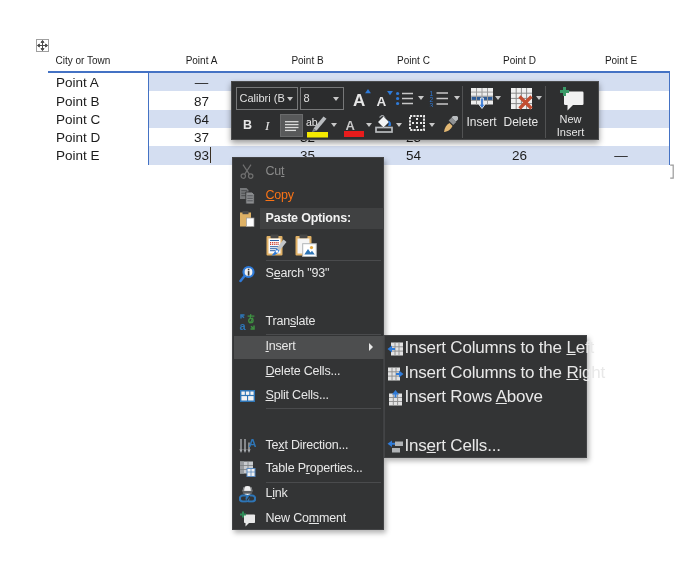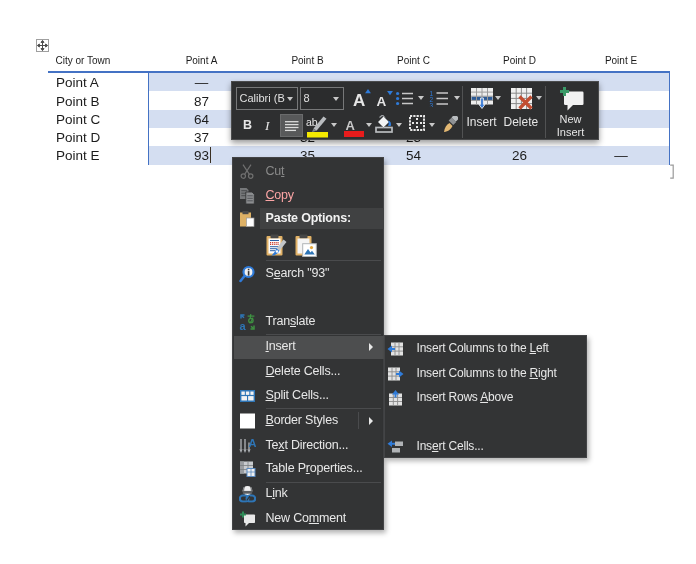--- a/index.html
+++ b/index.html
@@ -14,21 +14,21 @@
 
 #menu{position:absolute;left:232px;top:156.5px;width:152px;height:373.5px;background:#333435;border:1px solid #434446;box-sizing:border-box;box-shadow:2px 3px 5px rgba(0,0,0,0.3)}
 .mi{position:absolute;left:0;width:100%;height:24px}
 .mi .lab{position:absolute;left:32.5px;top:calc(50% - 1px);transform:translateY(-50%);font-size:12.5px;letter-spacing:-0.2px;color:#e8e8e8;white-space:nowrap}
 .mi .ico{position:absolute;left:6px;top:50%;transform:translateY(-50%);width:17px;height:17px}
 .mi .arrow{position:absolute;right:10.5px;top:50%;transform:translateY(-50%);width:0;height:0;border-left:4px solid #e8e8e8;border-top:4px solid transparent;border-bottom:4px solid transparent}
 .msep{position:absolute;left:33px;right:2px;height:1px;background:#4a4b4d}
 
 #submenu{position:absolute;left:383.5px;top:335px;width:203px;height:122.5px;background:#333435;border:1px solid #434446;box-sizing:border-box;box-shadow:2px 3px 5px rgba(0,0,0,0.3)}
 .si{position:absolute;left:0;width:100%;height:24.4px}
-.si .lab{position:absolute;left:32px;top:calc(50% - 1px);transform:translateY(-50%);font-size:12px;letter-spacing:-0.2px;color:#e8e8e8;white-space:nowrap}
+.si .lab{position:absolute;left:20px;top:calc(50% - 1px);transform:translateY(-50%);font-size:17px;letter-spacing:-0.2px;color:#e8e8e8;white-space:nowrap}
 .si .ico{position:absolute;left:2.5px;top:50%;transform:translateY(-50%);width:17px;height:17px}
 
 #toolbar{position:absolute;left:230.5px;top:80.5px;width:368.5px;height:59.3px;background:#2e2f30;border:1px solid #4a4b4c;box-sizing:border-box;box-shadow:0 3px 6px rgba(0,0,0,0.4)}
 .combo{position:absolute;top:5px;height:23px;background:#2b2c2d;border:1px solid #777879;box-sizing:border-box;color:#e0e0e0;font-size:11px}
 .combo .ctext{position:absolute;left:3px;top:50%;transform:translateY(-50%)}
 .darr{position:absolute;width:0;height:0;border-top:4px solid #c8c8c8;border-left:3.5px solid transparent;border-right:3.5px solid transparent}
 .tlab{position:absolute;font-size:12px;color:#e6e6e6;text-align:center;white-space:nowrap}
 .tsep{position:absolute;top:4px;height:52px;width:1px;background:#515253}
 </style>
 </head>
@@ -254,21 +254,21 @@
           <line x1="2.3" y1="5.7" x2="8.2" y2="5.7"></line>
           <line x1="2.3" y1="8.2" x2="8.2" y2="8.2"></line>
         </g>
       <path d="M6.8 4.5 H13 L15.3 6.8 V16.5 H6.8 Z" fill="#8b8d8f" stroke="#333435" stroke-width="0.9"></path>
       <g stroke="#4d4f52" stroke-width="0.9">
           <line x1="8.3" y1="8.3" x2="13.8" y2="8.3"></line>
           <line x1="8.3" y1="10.8" x2="13.8" y2="10.8"></line>
           <line x1="8.3" y1="13.3" x2="13.8" y2="13.3"></line>
         </g>
     </svg>
-    <span class="lab" style="color:#fca5a5"><u>C</u>opy</span>
+    <span class="lab" style="color:#f97316"><u>C</u>opy</span>
   </div>
 
   <div class="abs" style="left:26.8px;top:50.3px;width:124.2px;height:21.6px;background:#404142"></div>
   <div class="mi" style="top:49px">
     <svg class="ico" viewBox="0 0 17 17">
       <rect x="1" y="2" width="11" height="14" fill="#deb165"></rect>
       <rect x="3.5" y="0.5" width="6" height="3.2" fill="#4a4a4a"></rect>
       <rect x="7.5" y="7.5" width="7.5" height="8.5" fill="#fdfdfd" stroke="#9a9a9a" stroke-width="0.7"></rect>
     </svg>
     <span class="lab" style="font-weight:bold;color:#f2f2f2">Paste Options:</span>
@@ -351,28 +351,20 @@
           <rect x="6.9" y="4" width="3.4" height="3.4"></rect>
           <rect x="11.4" y="4" width="3.2" height="3.4"></rect>
           <rect x="2.4" y="8.6" width="5.6" height="4.4"></rect>
           <rect x="9.1" y="8.6" width="5.5" height="4.4"></rect>
         </g>
     </svg>
     <span class="lab"><u>S</u>plit Cells...</span>
   </div>
   <div class="msep" style="top:250.5px"></div>
 
-  <div class="mi" style="top:251.5px">
-    <svg class="ico" viewBox="0 0 17 17">
-        <rect x="1" y="1" width="15" height="15" fill="#ffffff"></rect>
-      </svg>
-    <span class="lab"><u>B</u>order Styles</span>
-    <div class="abs" style="right:24px;top:3px;width:1px;height:17px;background:#4a4b4d"></div>
-    <div class="arrow"></div>
-  </div>
 
   <div class="mi" style="top:276px">
     <svg class="ico" viewBox="0 0 17 17">
       <g stroke="#aaadb0" stroke-width="1.4">
           <line x1="2" y1="1.5" x2="2" y2="12"></line>
           <line x1="6" y1="1.5" x2="6" y2="12"></line>
           <line x1="10" y1="5" x2="10" y2="12"></line>
         </g>
       <g fill="#aaadb0">
           <path d="M2 15.5 L0.4 11.8 H3.6 Z"></path>

